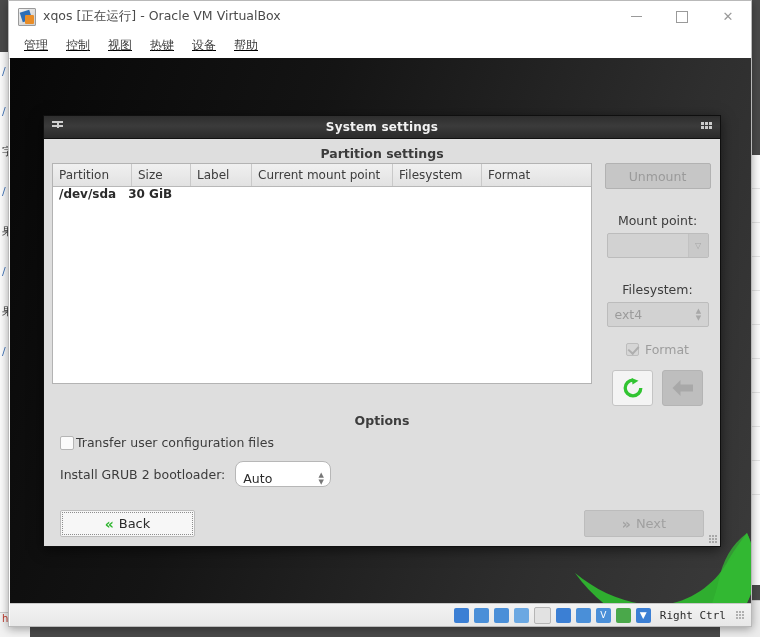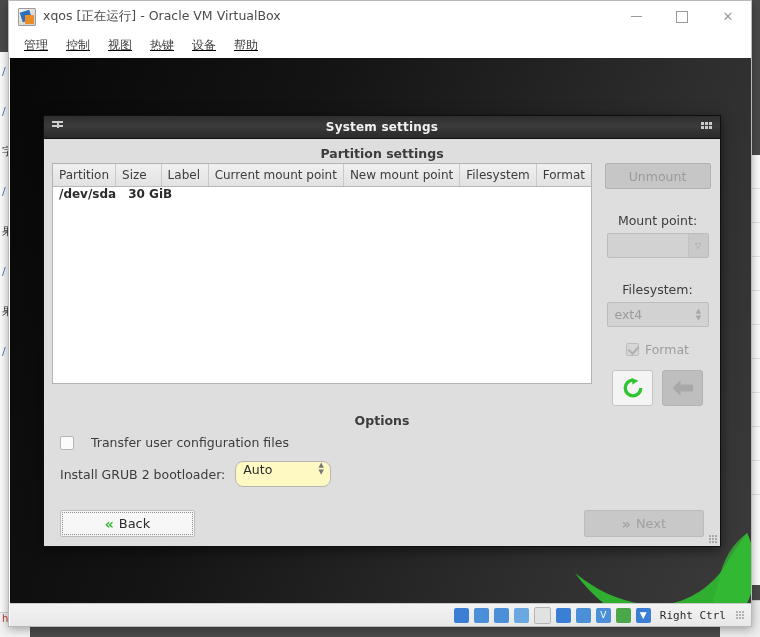--- a/index.html
+++ b/index.html
@@ -192,30 +192,30 @@
   .rp-check .txt{font-size:12.5px;color:#9d9d9d;}
   .rp-icon-row{display:flex;gap:9px;margin-top:13px;}
   .icon-btn{
     width:41px;height:36px;border-radius:3px;display:flex;align-items:center;
     justify-content:center;box-sizing:border-box;
   }
   .icon-btn.refresh{background:#f4f4f4;border:1px solid #c4c4c4;}
   .icon-btn.back{background:#bebebe;border:1px solid #b4b4b4;}
 
   #options-area{margin-top:2px;}
-  .opt-check-row{display:flex;align-items:center;gap:17px;padding:3px 0 0 8px;}
+  .opt-check-row{display:flex;align-items:center;gap:2px;padding:3px 0 0 8px;}
   .opt-check-box{
     width:14px;height:14px;background:#fbfbfb;border:1px solid #b5b5b5;border-radius:2px;
     box-sizing:border-box;
   }
   .opt-text{font-size:12.5px;color:#3c3c3c;}
   .opt-grub-row{display:flex;align-items:center;gap:10px;padding:11px 0 0 8px;}
   #grub-select{
-    width:96px;height:26px;background:#fef9c3;border:1px solid #b7b7b7;border-radius:8px;
-    box-sizing:border-box;display:flex;align-items:flex-start;
+    width:96px;height:26px;background:#ffffff;border:1px solid #b7b7b7;border-radius:8px;
+    box-sizing:border-box;display:flex;align-items:flex-end;
   }
   #grub-select .gval{font-size:12.5px;color:#2b2b2b;padding-left:7px;flex:1 1 auto;}
   #grub-select .gspin{
     width:18px;display:flex;flex-direction:column;align-items:center;justify-content:center;
     color:#777;font-size:7px;line-height:7px;
   }
 
   #footer-buttons{
     margin-top:auto;display:flex;align-items:center;justify-content:space-between;
     padding:0 8px 1px 8px;
@@ -353,21 +353,20 @@
         <div class="section-heading">Partition settings</div>
 
         <div id="partition-area">
 
           <div id="partition-table">
             <div id="pt-header">
               <div class="th" style="width:66px">Partition</div>
               <div class="th" style="width:46px">Size</div>
               <div class="th" style="width:48px">Label</div>
               <div class="th" style="width:128px">Current mount point</div>
-              <div class="th" style="width:111px">New mount point</div>
               <div class="th" style="width:76px">Filesystem</div>
               <div class="th" style="width:56px">Format</div>
             </div>
             <div id="pt-rows">
               <div class="pt-row">
                 <div class="td" style="width:66px">/dev/sda</div>
                 <div class="td" style="width:46px">30 GiB</div>
                 <div class="td" style="width:48px"></div>
                 <div class="td" style="width:128px"></div>
                 <div class="td" style="width:111px"></div>

